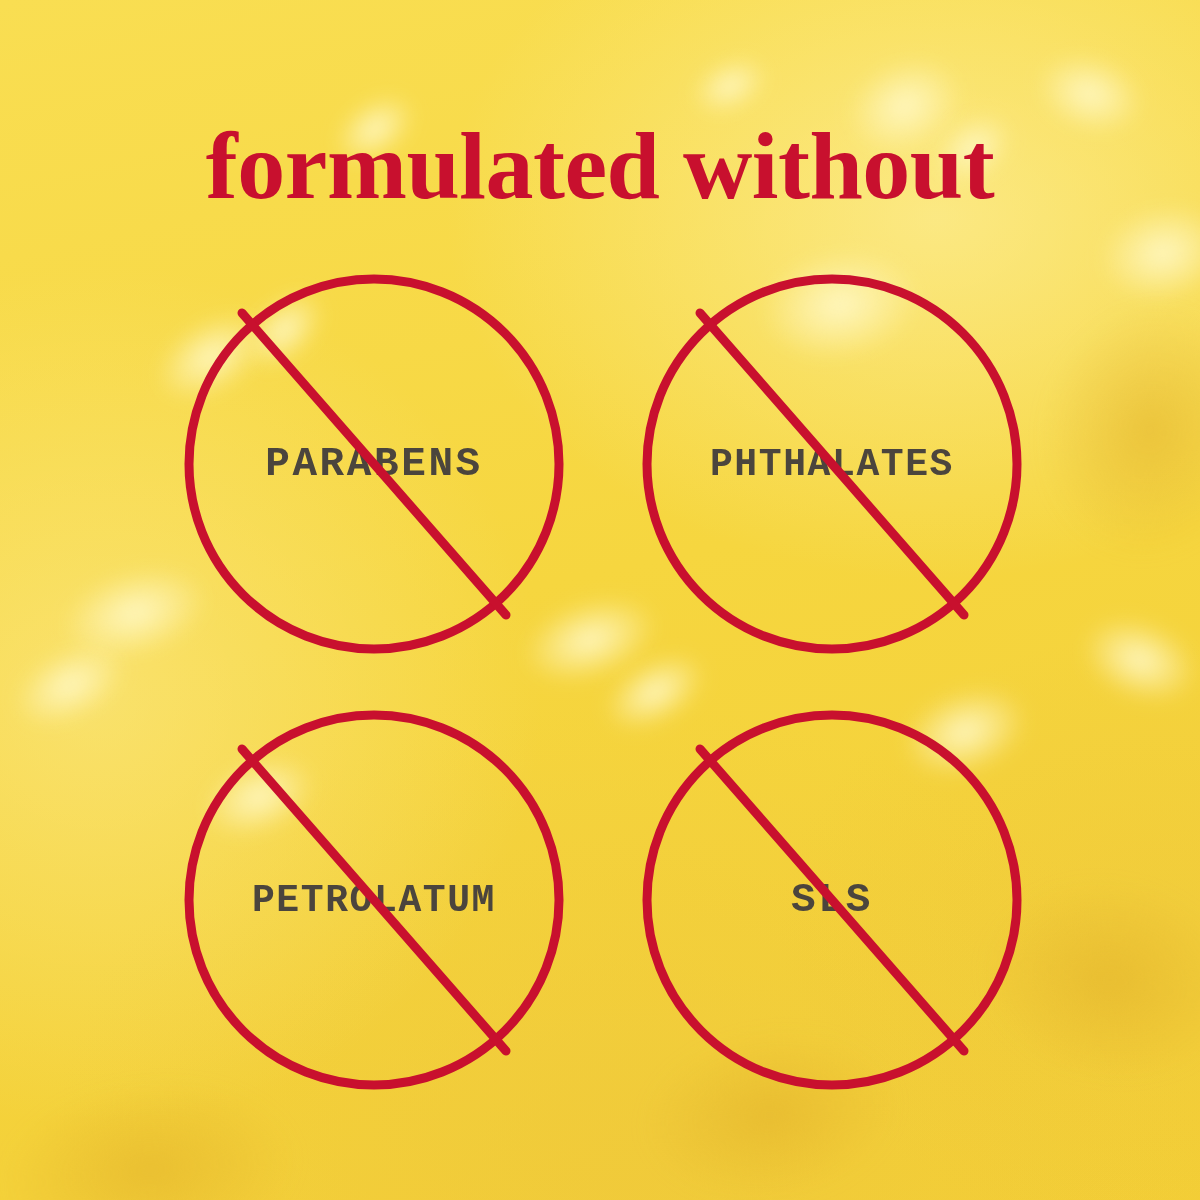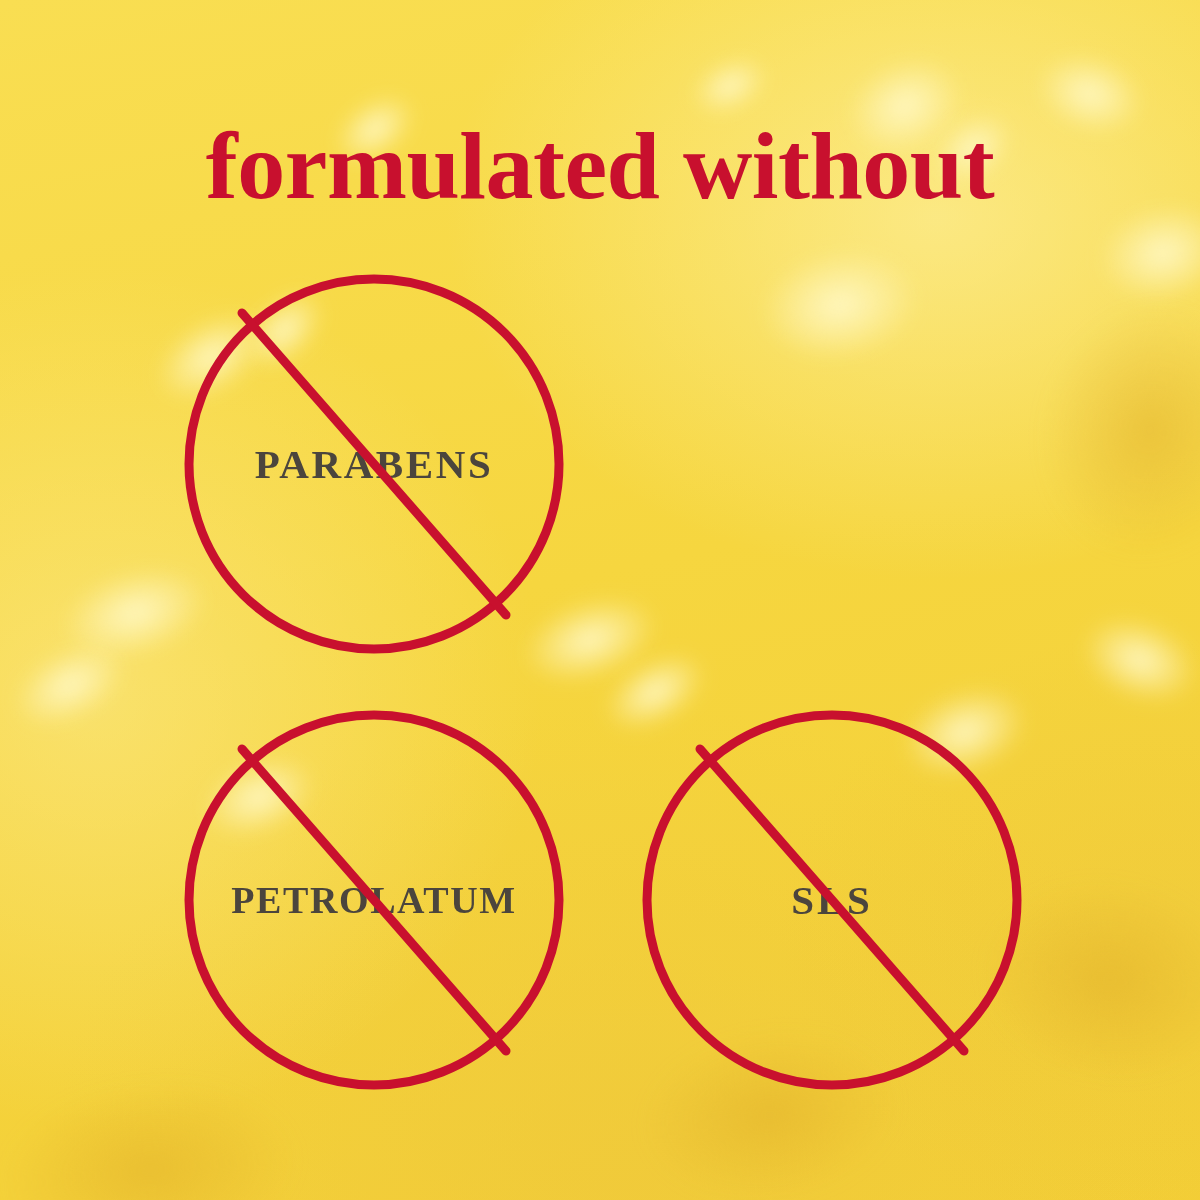--- a/index.html
+++ b/index.html
@@ -96,21 +96,21 @@
   }
   .sym-label {
     position: absolute;
     left: 0;
     top: 0;
     width: 100%;
     height: 100%;
     display: flex;
     align-items: center;
     justify-content: center;
-    font-family: Liberation Serif, serif;
+    font-family: Liberation Mono, monospace;
     font-weight: 700;
     font-size: 41px;
     letter-spacing: 2.6px;
     color: #4B453D;
     text-align: center;
     white-space: nowrap;
     z-index: 2;
   }
   .sym-label.long { font-size: 38px; letter-spacing: 1.6px; }
   .sym-label.short { font-size: 41px; letter-spacing: 2.8px; }
@@ -159,20 +159,31 @@
         <svg viewBox="0 0 384 384" aria-hidden="true">
           <circle cx="192" cy="192" r="185" fill="none" stroke="#C8102E" stroke-width="9"></circle>
         </svg>
         <div class="sym-label" style="color: rgb(75, 69, 61);">PARABENS</div>
         <svg class="slash-layer" viewBox="0 0 384 384" aria-hidden="true">
           <line x1="60" y1="41" x2="324" y2="343" stroke="#C8102E" stroke-width="9" stroke-linecap="round"></line>
         </svg>
       </div>
     </div>
 
+    <div class="cell r0 c1">
+      <div class="nosym">
+        <svg viewBox="0 0 384 384" aria-hidden="true">
+          <circle cx="192" cy="192" r="185" fill="none" stroke="#C8102E" stroke-width="9"></circle>
+        </svg>
+        <div class="sym-label long" style="color: rgb(75, 69, 61);">PHTHALATES</div>
+        <svg class="slash-layer" viewBox="0 0 384 384" aria-hidden="true">
+          <line x1="60" y1="41" x2="324" y2="343" stroke="#C8102E" stroke-width="9" stroke-linecap="round"></line>
+        </svg>
+      </div>
+    </div>
 
     <div class="cell r1 c0">
       <div class="nosym">
         <svg viewBox="0 0 384 384" aria-hidden="true">
           <circle cx="192" cy="192" r="185" fill="none" stroke="#C8102E" stroke-width="9"></circle>
         </svg>
         <div class="sym-label long" style="color: rgb(75, 69, 61); text-align: right;">PETROLATUM</div>
         <svg class="slash-layer" viewBox="0 0 384 384" aria-hidden="true">
           <line x1="60" y1="41" x2="324" y2="343" stroke="#C8102E" stroke-width="9" stroke-linecap="round"></line>
         </svg>

